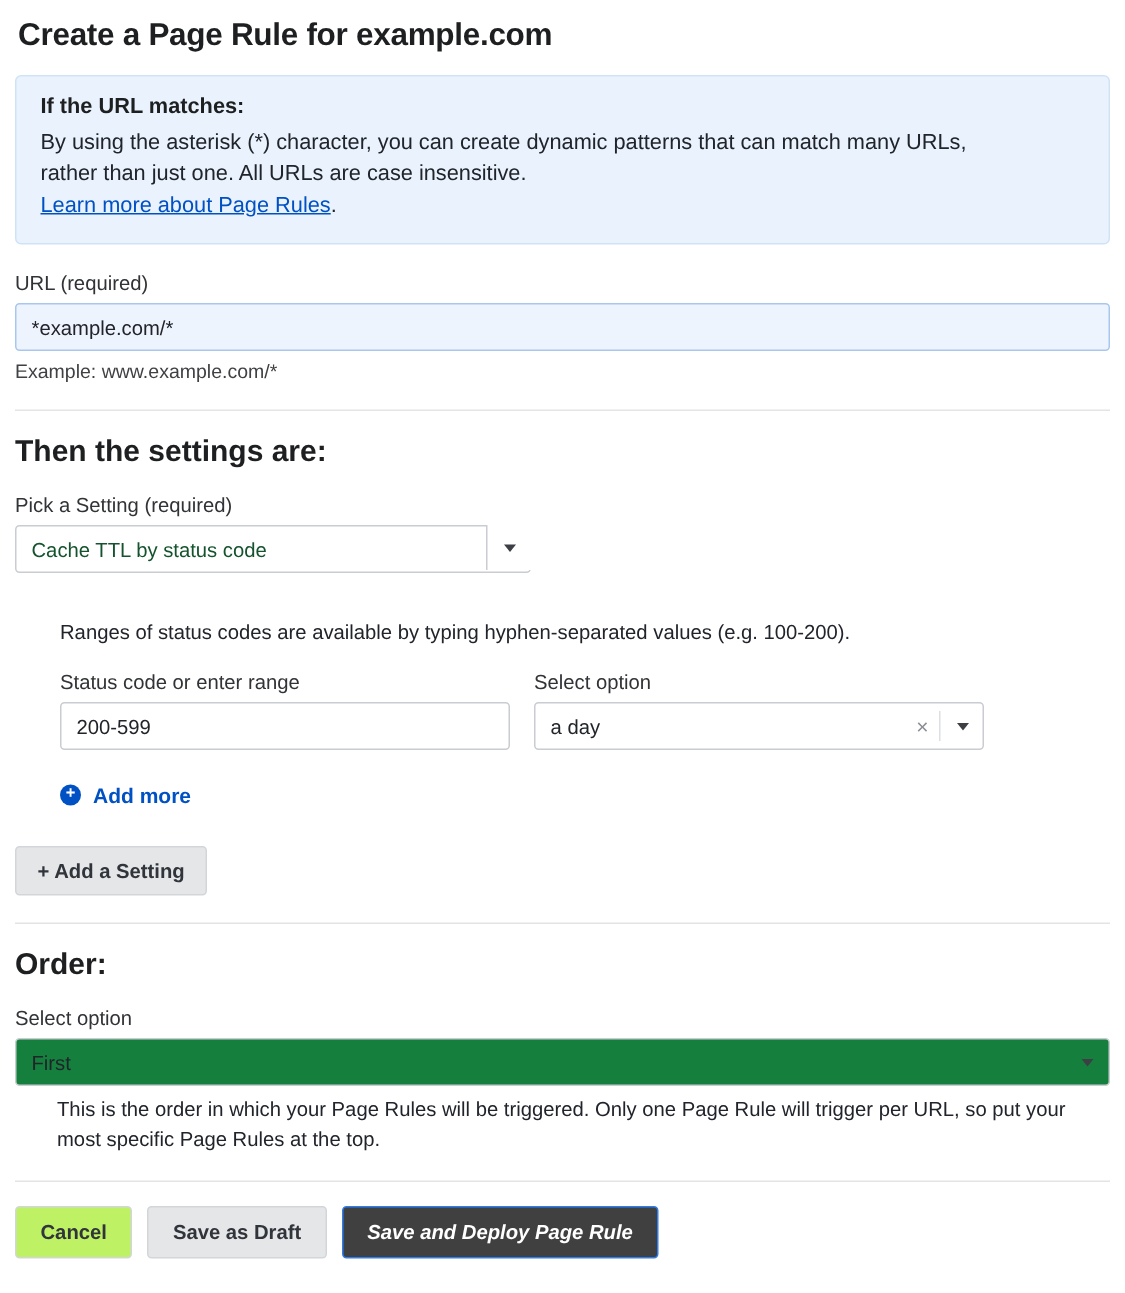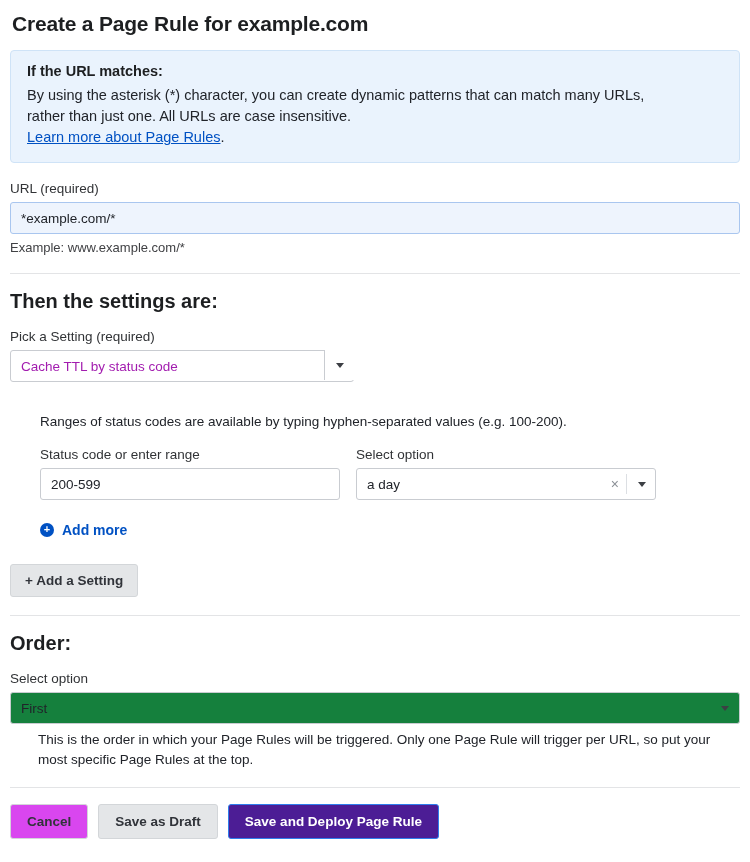--- a/index.html
+++ b/index.html
@@ -89,21 +89,21 @@
   }
   .setting-select {
     width: 344px;
     height: 32px;
     border: 1px solid #c9ccd1;
     border-radius: 3px;
     background: #fff;
     display: flex;
     align-items: center;
     font-size: 13.5px;
-    color: #a21caf;
+    color: #14532d;
     padding-left: 10px;
   }
   .setting-select .arrow-btn {
     position: absolute;
     right: 0;
     top: 0;
     width: 30px;
     height: 30px;
     border-left: 1px solid #c9ccd1;
     background: #fff;
@@ -254,34 +254,35 @@
   .btn {
     border-radius: 3px;
     font-size: 13.5px;
     font-weight: bold;
     padding: 9px 16px;
     cursor: pointer;
     font-family: "Liberation Sans", sans-serif;
     border: 1px solid transparent;
   }
   .btn-cancel {
-    background: #d946ef;
+    background: #bef264;
     border-color: #d3d6d9;
     color: #31343a;
     text-align: right;
   }
   .btn-draft {
     background: #e4e6e8;
     border-color: #d3d6d9;
     color: #31343a;
   }
   .btn-primary {
-    background: #4c1d95;
+    background: #404040;
     border-color: #2f7dec;
     color: #ffffff;
+    font-style: italic;
   }
 </style>
 </head>
 <body>
 
 <div class="page">
 
   <div class="page-title">Create a Page Rule for example.com</div>
 
   <div class="info-box">

